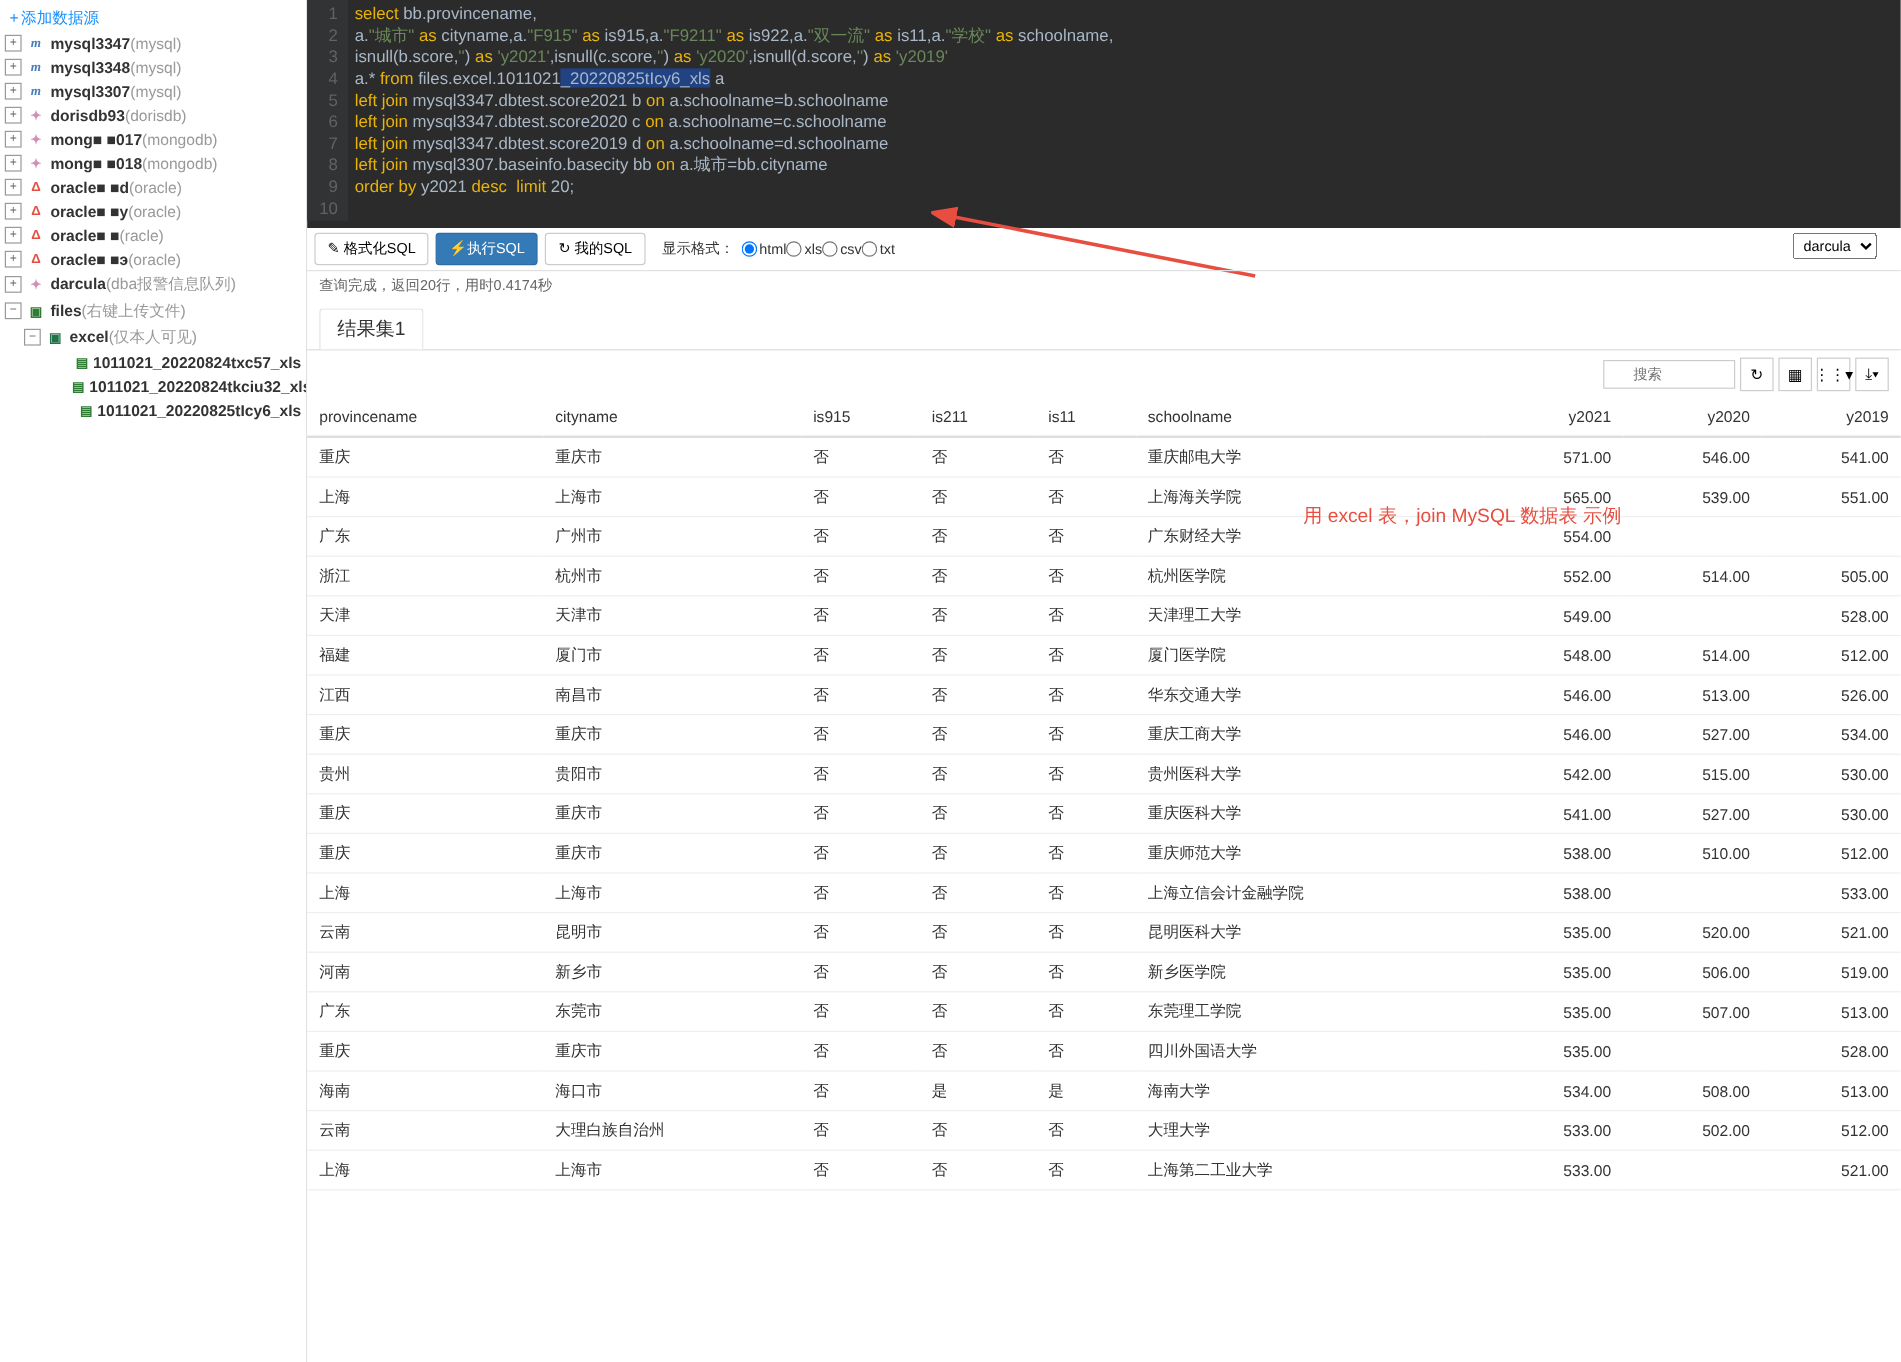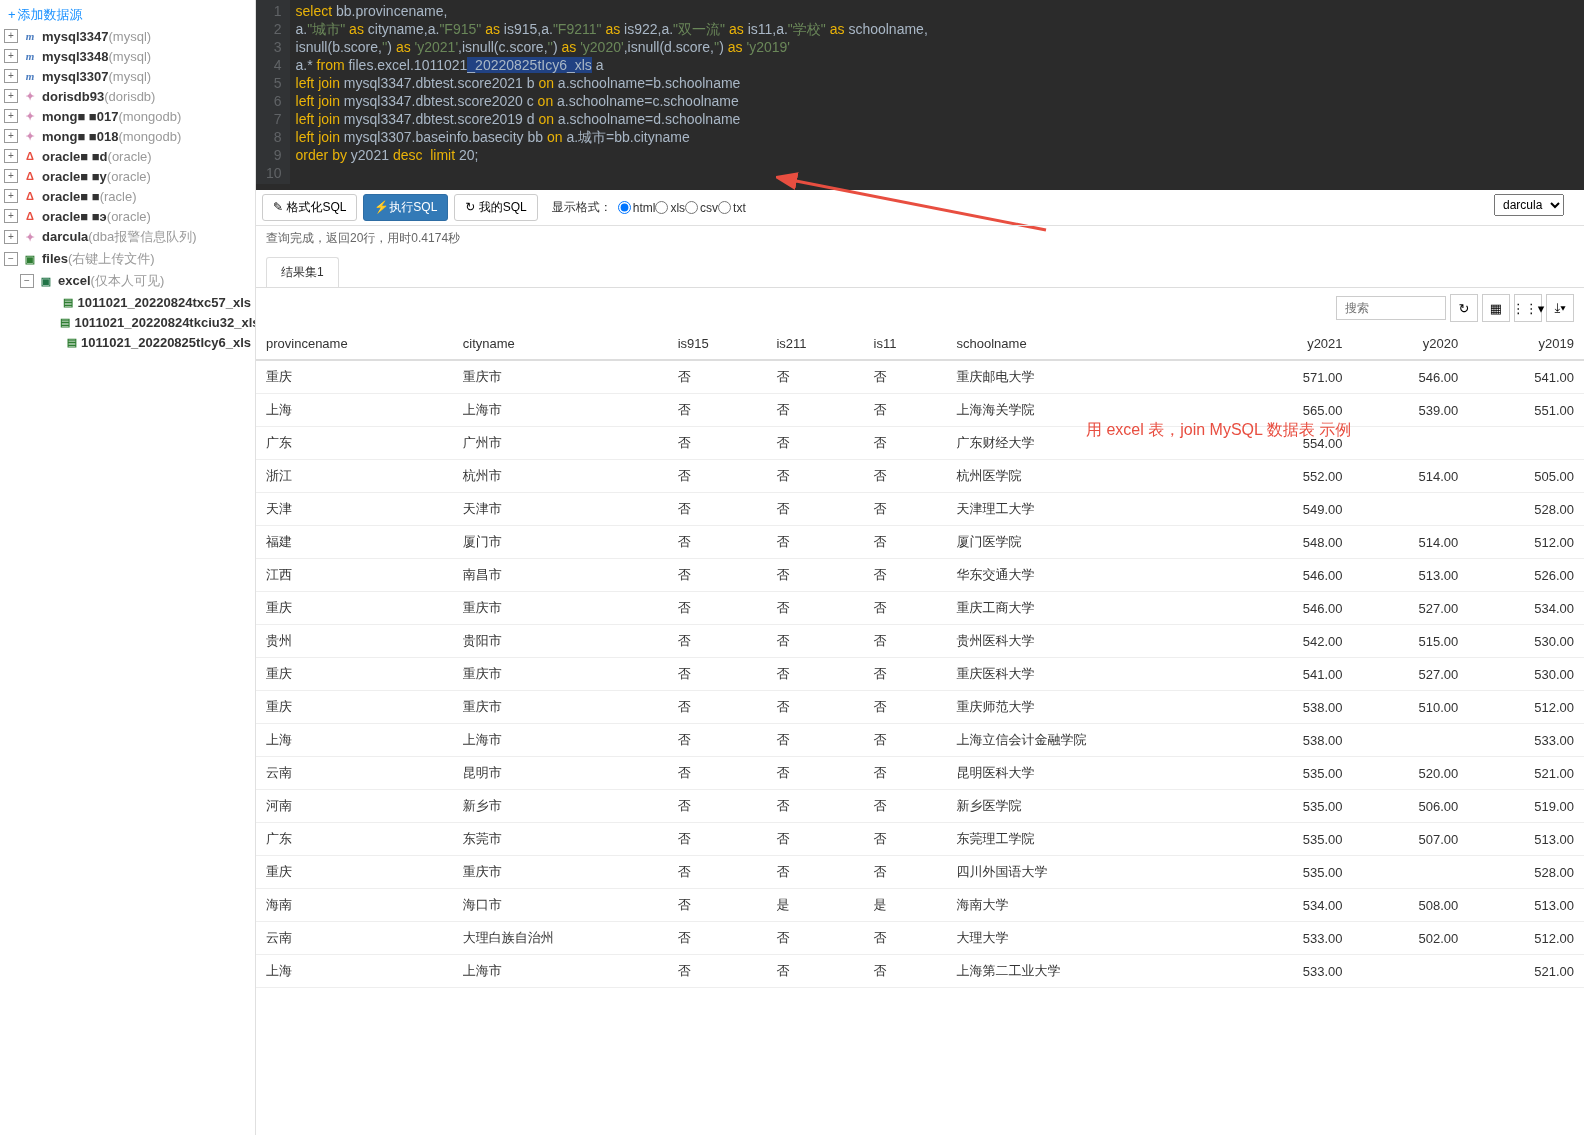--- a/index.html
+++ b/index.html
@@ -40,23 +40,23 @@
 .annotation{position:absolute;top:230px;left:830px;color:#e84e40;font-size:16px;z-index:10}
 .toolbar{display:flex;align-items:center;padding:4px 6px;gap:6px;border-bottom:1px solid #e0e0e0;position:relative}
 .btn{padding:4px 10px;border:1px solid #ccc;background:#fff;cursor:pointer;font-size:12px;border-radius:3px}
 .btn.primary{background:#337ab7;color:#fff;border-color:#2e6da4}
 .fmt-label{font-size:12px;margin-left:8px}
 .fmt-opts{display:flex;gap:0;align-items:center;font-size:12px}
 .fmt-opts label{display:flex;align-items:center;gap:2px;cursor:pointer}
 .theme-select{position:absolute;right:20px;top:4px;padding:2px 4px;font-size:12px}
 .status{padding:4px 10px;font-size:12px;color:#666}
 .tabs{display:flex;border-bottom:1px solid #ddd;padding:0 10px;margin-top:6px}
-.tab{padding:6px 14px;border:1px solid #ddd;border-bottom:none;background:#fff;cursor:pointer;font-size:12px;margin-right:2px;border-radius:3px 3px 0 0}
+.tab{padding:6px 14px;border:1px solid #ddd;border-bottom:none;background:#fff;cursor:pointer;font-size:16px;margin-right:2px;border-radius:3px 3px 0 0}
 .table-toolbar{display:flex;justify-content:flex-end;align-items:center;padding:6px 10px;gap:4px}
-.search-input{padding:4px 8px;border:1px solid #ccc;width:110px;font-size:12px}
+.search-input{padding:4px 24px;border:1px solid #ccc;width:110px;font-size:12px}
 .tbtn{width:28px;height:28px;border:1px solid #ccc;background:#fff;cursor:pointer;display:inline-flex;align-items:center;justify-content:center;font-size:13px}
 .data-table{width:100%;border-collapse:collapse;font-size:13px}
 .data-table th{text-align:left;padding:8px 10px;border-bottom:2px solid #ddd;font-weight:normal;background:#fff}
 .data-table td{padding:7px 10px;border-bottom:1px solid #eee}
 .data-table th.num,.data-table td.num{text-align:right}
 .arrow-svg{position:absolute;top:170px;left:520px;pointer-events:none}
 </style>
 </head>
 <body>
 

